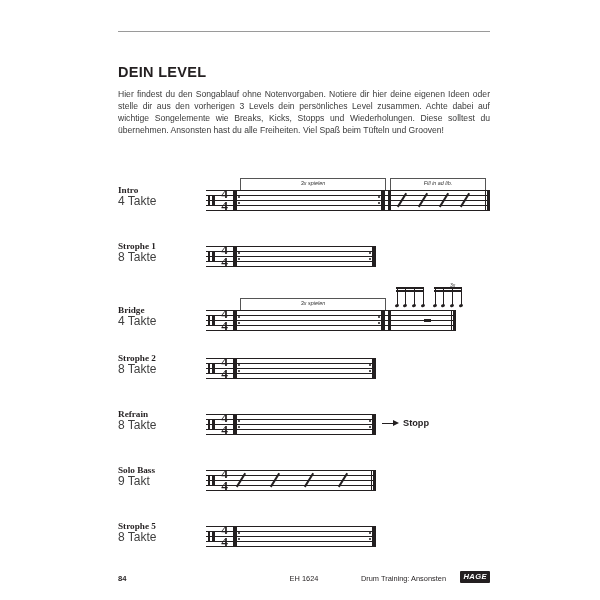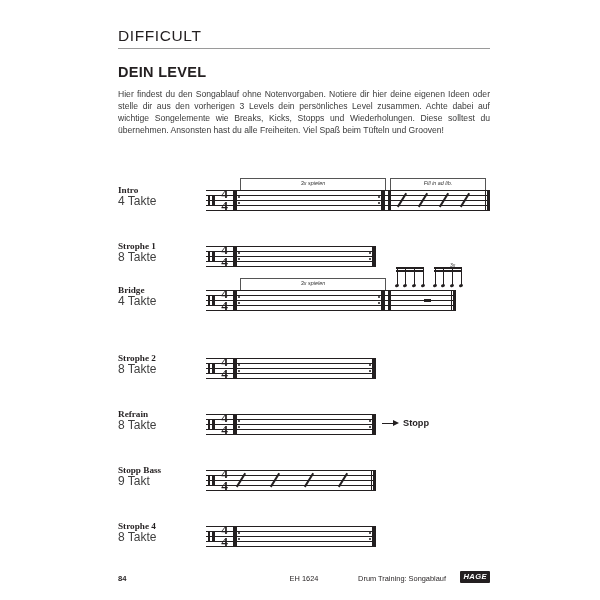--- a/index.html
+++ b/index.html
@@ -326,21 +326,20 @@
     line-height: 8px;
     border-radius: 1px;
   }
 </style>
 </head>
 <body>
 
 <div class="page">
 
   <div class="chapter-head">
-    <div class="chapter-title">DIFFICULT</div>
     <div class="chapter-rule"></div>
   </div>
 
   <div class="section-title">DEIN LEVEL</div>
 
   <div class="intro-copy">Hier findest du den Songablauf ohne Notenvorgaben. Notiere dir hier deine eigenen Ideen oder stelle dir aus den vorherigen 3 Levels dein persönliches Level zusammen. Achte dabei auf wichtige Songelemente wie Breaks, Kicks, Stopps und Wiederholungen. Diese solltest du übernehmen. Ansonsten hast du alle Freiheiten. Viel Spaß beim Tüfteln und Grooven!</div>
 
   <div class="system" style="top:176px">
     <div class="sys-label">
       <div class="sys-name">Intro</div>
@@ -433,21 +432,21 @@
       </div>
       <div class="rep end" style="left:163px">
         <div class="hv"></div>
           <div class="lv"></div>
         <div class="d u"></div>
           <div class="d l"></div>
       </div>
     </div>
   </div>
 
-  <div class="system" style="top:276px">
+  <div class="system" style="top:296px">
     <div class="sys-label">
       <div class="sys-name">Bridge</div>
       <div class="sys-bars">4 Takte</div>
     </div>
     <div class="staff-wrap" style="width:250px">
 
       <div class="bracket" style="left:34px; width:146px">
         <div class="top"></div>
         <div class="lf"></div>
         <div class="rt"></div>
@@ -596,21 +595,21 @@
       <span class="arrow">
         <span class="shaft"></span>
           <span class="head"></span>
       </span>
       <span class="txt">Stopp</span>
     </div>
   </div>
 
   <div class="system" style="top:456px">
     <div class="sys-label">
-      <div class="sys-name">Stopp Bass</div>
+      <div class="sys-name">Solo Bass</div>
       <div class="sys-bars">9 Takt</div>
     </div>
     <div class="staff-wrap" style="width:170px">
       <div class="staff" style="width:170px">
         <div class="ln"></div>
         <div class="ln"></div>
         <div class="ln"></div>
         <div class="ln"></div>
         <div class="ln"></div>
       </div>
@@ -628,21 +627,21 @@
       <div class="slash" style="left:133px"></div>
       <div class="final" style="left:165px">
         <div class="t1"></div>
           <div class="t2"></div>
       </div>
     </div>
   </div>
 
   <div class="system" style="top:512px">
     <div class="sys-label">
-      <div class="sys-name">Strophe 4</div>
+      <div class="sys-name">Strophe 5</div>
       <div class="sys-bars">8 Takte</div>
     </div>
     <div class="staff-wrap" style="width:170px">
       <div class="staff" style="width:170px">
         <div class="ln"></div>
         <div class="ln"></div>
         <div class="ln"></div>
         <div class="ln"></div>
         <div class="ln"></div>
       </div>
@@ -665,17 +664,17 @@
           <div class="lv"></div>
         <div class="d u"></div>
           <div class="d l"></div>
       </div>
     </div>
   </div>
 
   <div class="footer">
     <div class="pgno">84</div>
     <div class="catno">EH 1624</div>
-    <div class="series">Drum Training: Songablauf</div>
+    <div class="series">Drum Training: Ansonsten</div>
     <div class="logo">HAGE</div>
   </div>
 
 </div>
 
 </body></html>

